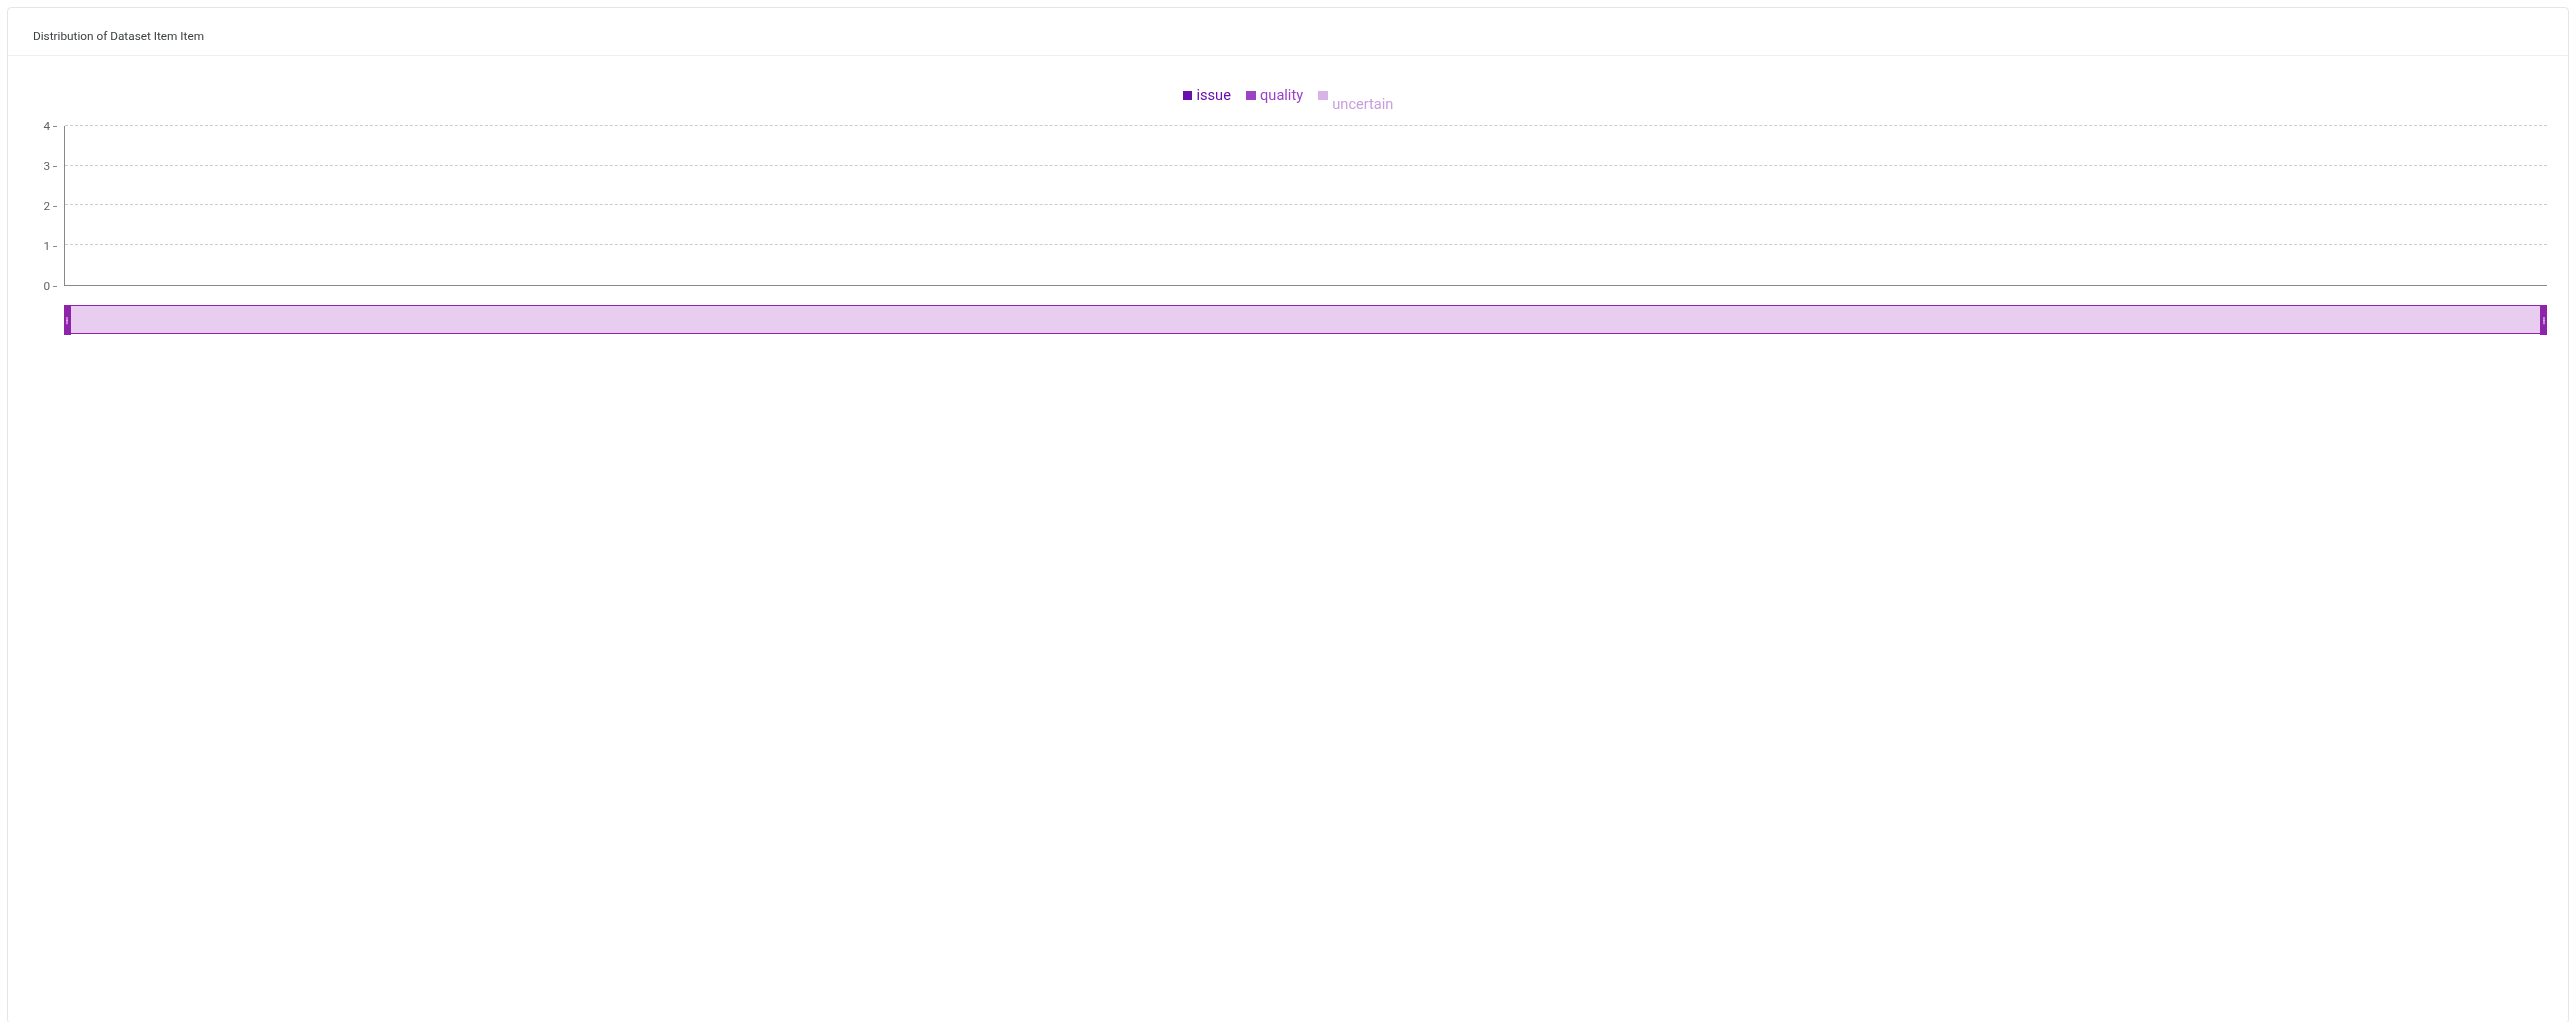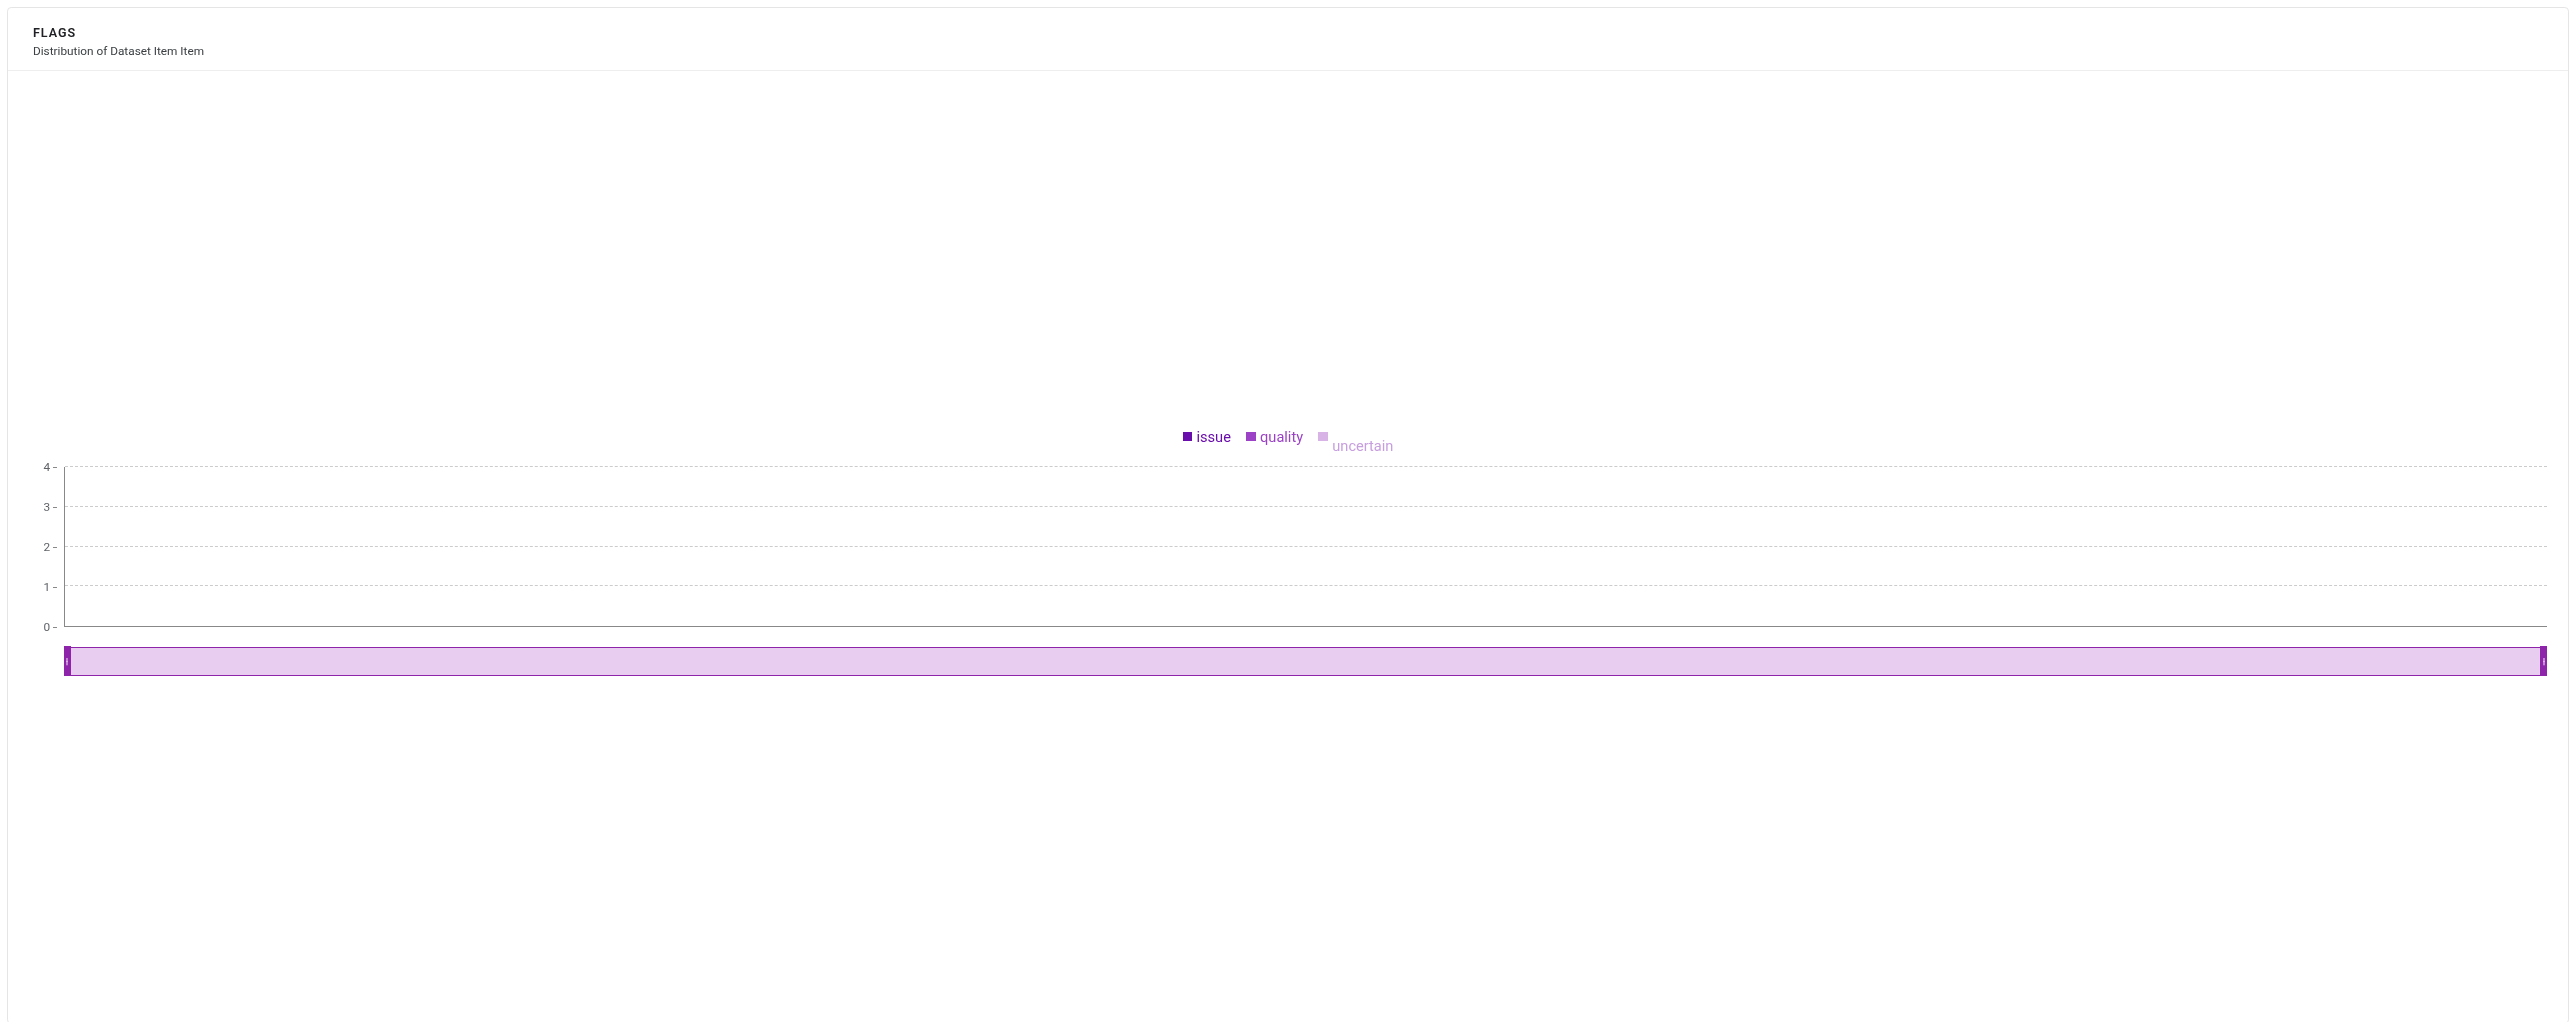--- a/index.html
+++ b/index.html
@@ -32,21 +32,20 @@
     font-size: 11.8px;
     color: #3c4043;
     margin-top: 4.2px;
     font-weight: 400;
   }
   .chart-area {
     flex: 1;
     display: flex;
     flex-direction: column;
     padding: 14px 21px 21px 21px;
-    justify-content: center;
   }
   .legend {
     display: flex;
     justify-content: center;
     gap: 15.3px;
     margin: 7px 0 12.5px;
     font-size: 14.6px;
   }
   .legend-item { display: flex; align-items: center; gap: 4.2px; }
   .legend-swatch { width: 9.7px; height: 9.7px; }
@@ -134,21 +133,20 @@
     letter-spacing: -0.7px;
     writing-mode: vertical-rl;
   }
 </style>
 </head>
 <body>
 
 <div class="card">
 
   <div class="card-header">
-    <div class="card-title">FLAGS</div>
     <div class="card-subtitle">Distribution of Dataset Item Item</div>
   </div>
 
   <div class="chart-area">
 
     <div class="legend">
       <span class="legend-item">
         <span class="legend-swatch sw-issue"></span>
         <span class="lg-issue">issue</span>
       </span>

